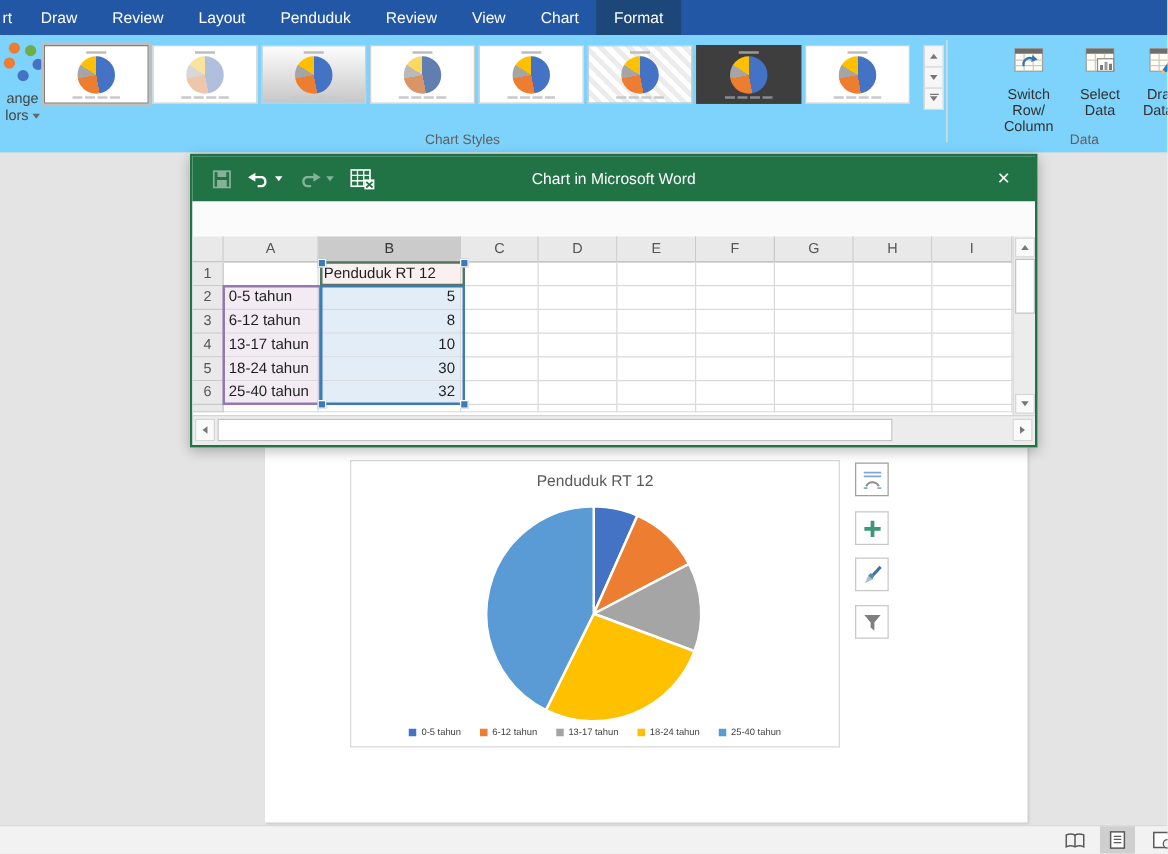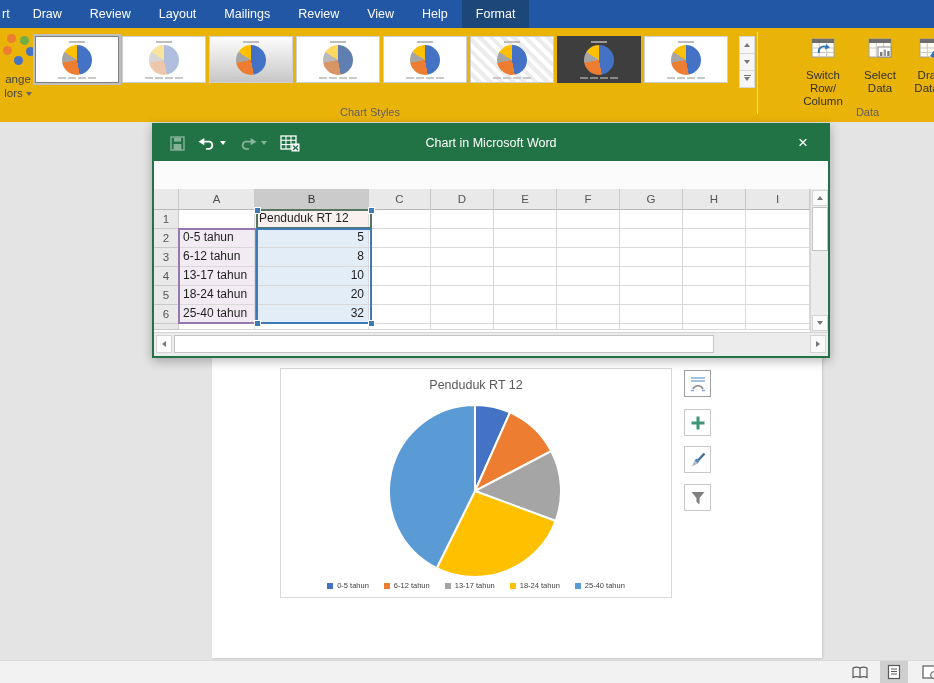--- a/index.html
+++ b/index.html
@@ -9,21 +9,21 @@
   
   .titlebar{position:absolute;left:0;top:0;width:934px;height:28px;background:#2257a5;display:flex;align-items:stretch}
   .tabs{display:flex;align-items:stretch}
   .tab{color:#fff;font-size:12.5px;display:flex;align-items:center;padding:0 14px;white-space:nowrap;cursor:default}
   .tab.partial{padding:0 9px 0 2px}
   .tab.active{background:#f4f5f7;color:#2b579a}
   .tab.contextual{background:#1c4778}
   .tellme{display:flex;align-items:center;gap:9px;color:#fff;font-size:12.5px;margin-left:14px}
 
   
-  .ribbon{position:absolute;left:0;top:28px;width:934px;height:94px;background:#eab308;border-bottom:1px solid #d2d0ce}
+  .ribbon{position:absolute;left:0;top:28px;width:934px;height:94px;background:#7dd3fc;border-bottom:1px solid #d2d0ce}
   .grp-label{position:absolute;font-size:11px;color:#605e5c;text-align:center}
   .vsep{position:absolute;top:4px;height:82px;width:1px;background:#e1dfdd}
 
   .change-colors{position:absolute;left:-26px;top:4px;width:88px;height:86px;text-align:center}
   .cc-dots{position:relative;width:34px;height:36px;margin:2px auto 2px}
   .cc-dots i{position:absolute;border-radius:50%;width:9px;height:9px}
   .cc-txt{font-size:11.5px;color:#444;line-height:14px}
   .car-g{display:inline-block;width:0;height:0;border-left:3px solid transparent;border-right:3px solid transparent;border-top:4px solid #666;margin-left:3px;vertical-align:middle}
 
   .gallery{position:absolute;left:35px;top:8px;height:49px;display:flex;gap:3px}
@@ -115,24 +115,24 @@
 </style>
 </head>
 <body>
 
 <header class="titlebar">
   <nav class="tabs">
       <span class="tab partial">rt</span>
       <span class="tab">Draw</span>
       <span class="tab">Review</span>
       <span class="tab">Layout</span>
-      <span class="tab">Mailings</span>
+      <span class="tab">Penduduk</span>
       <span class="tab">Review</span>
       <span class="tab">View</span>
-      <span class="tab">Help</span>
+      <span class="tab">Chart</span>
       <span class="tab contextual">Format</span>
     </nav>
 </header>
 
 <section class="ribbon">
 
   <div class="change-colors">
     <div class="cc-dots">
       <i style="left:6px;top:0;background:#ED7D31"></i>
       <i style="left:19px;top:2px;background:#70AD47"></i>
@@ -455,21 +455,21 @@
           <div class="cell" style="width: 63px;"></div>
           <div class="cell" style="width: 63px;"></div>
           <div class="cell" style="width: 63px;"></div>
           <div class="cell" style="width: 63px;"></div>
           <div class="cell" style="width: 63px;"></div>
           <div class="cell" style="width: 64px;"></div>
         </div>
         <div class="srow">
           <div class="rn" style="width: 25px;">5</div>
           <div class="cell c-cat" style="width: 76px;">18-24 tahun</div>
-          <div class="cell c-val" style="width: 114px;">20</div>
+          <div class="cell c-val" style="width: 114px;">30</div>
           <div class="cell" style="width: 62px;"></div>
           <div class="cell" style="width: 63px;"></div>
           <div class="cell" style="width: 63px;"></div>
           <div class="cell" style="width: 63px;"></div>
           <div class="cell" style="width: 63px;"></div>
           <div class="cell" style="width: 63px;"></div>
           <div class="cell" style="width: 64px;"></div>
         </div>
         <div class="srow">
           <div class="rn" style="width: 25px;">6</div>

